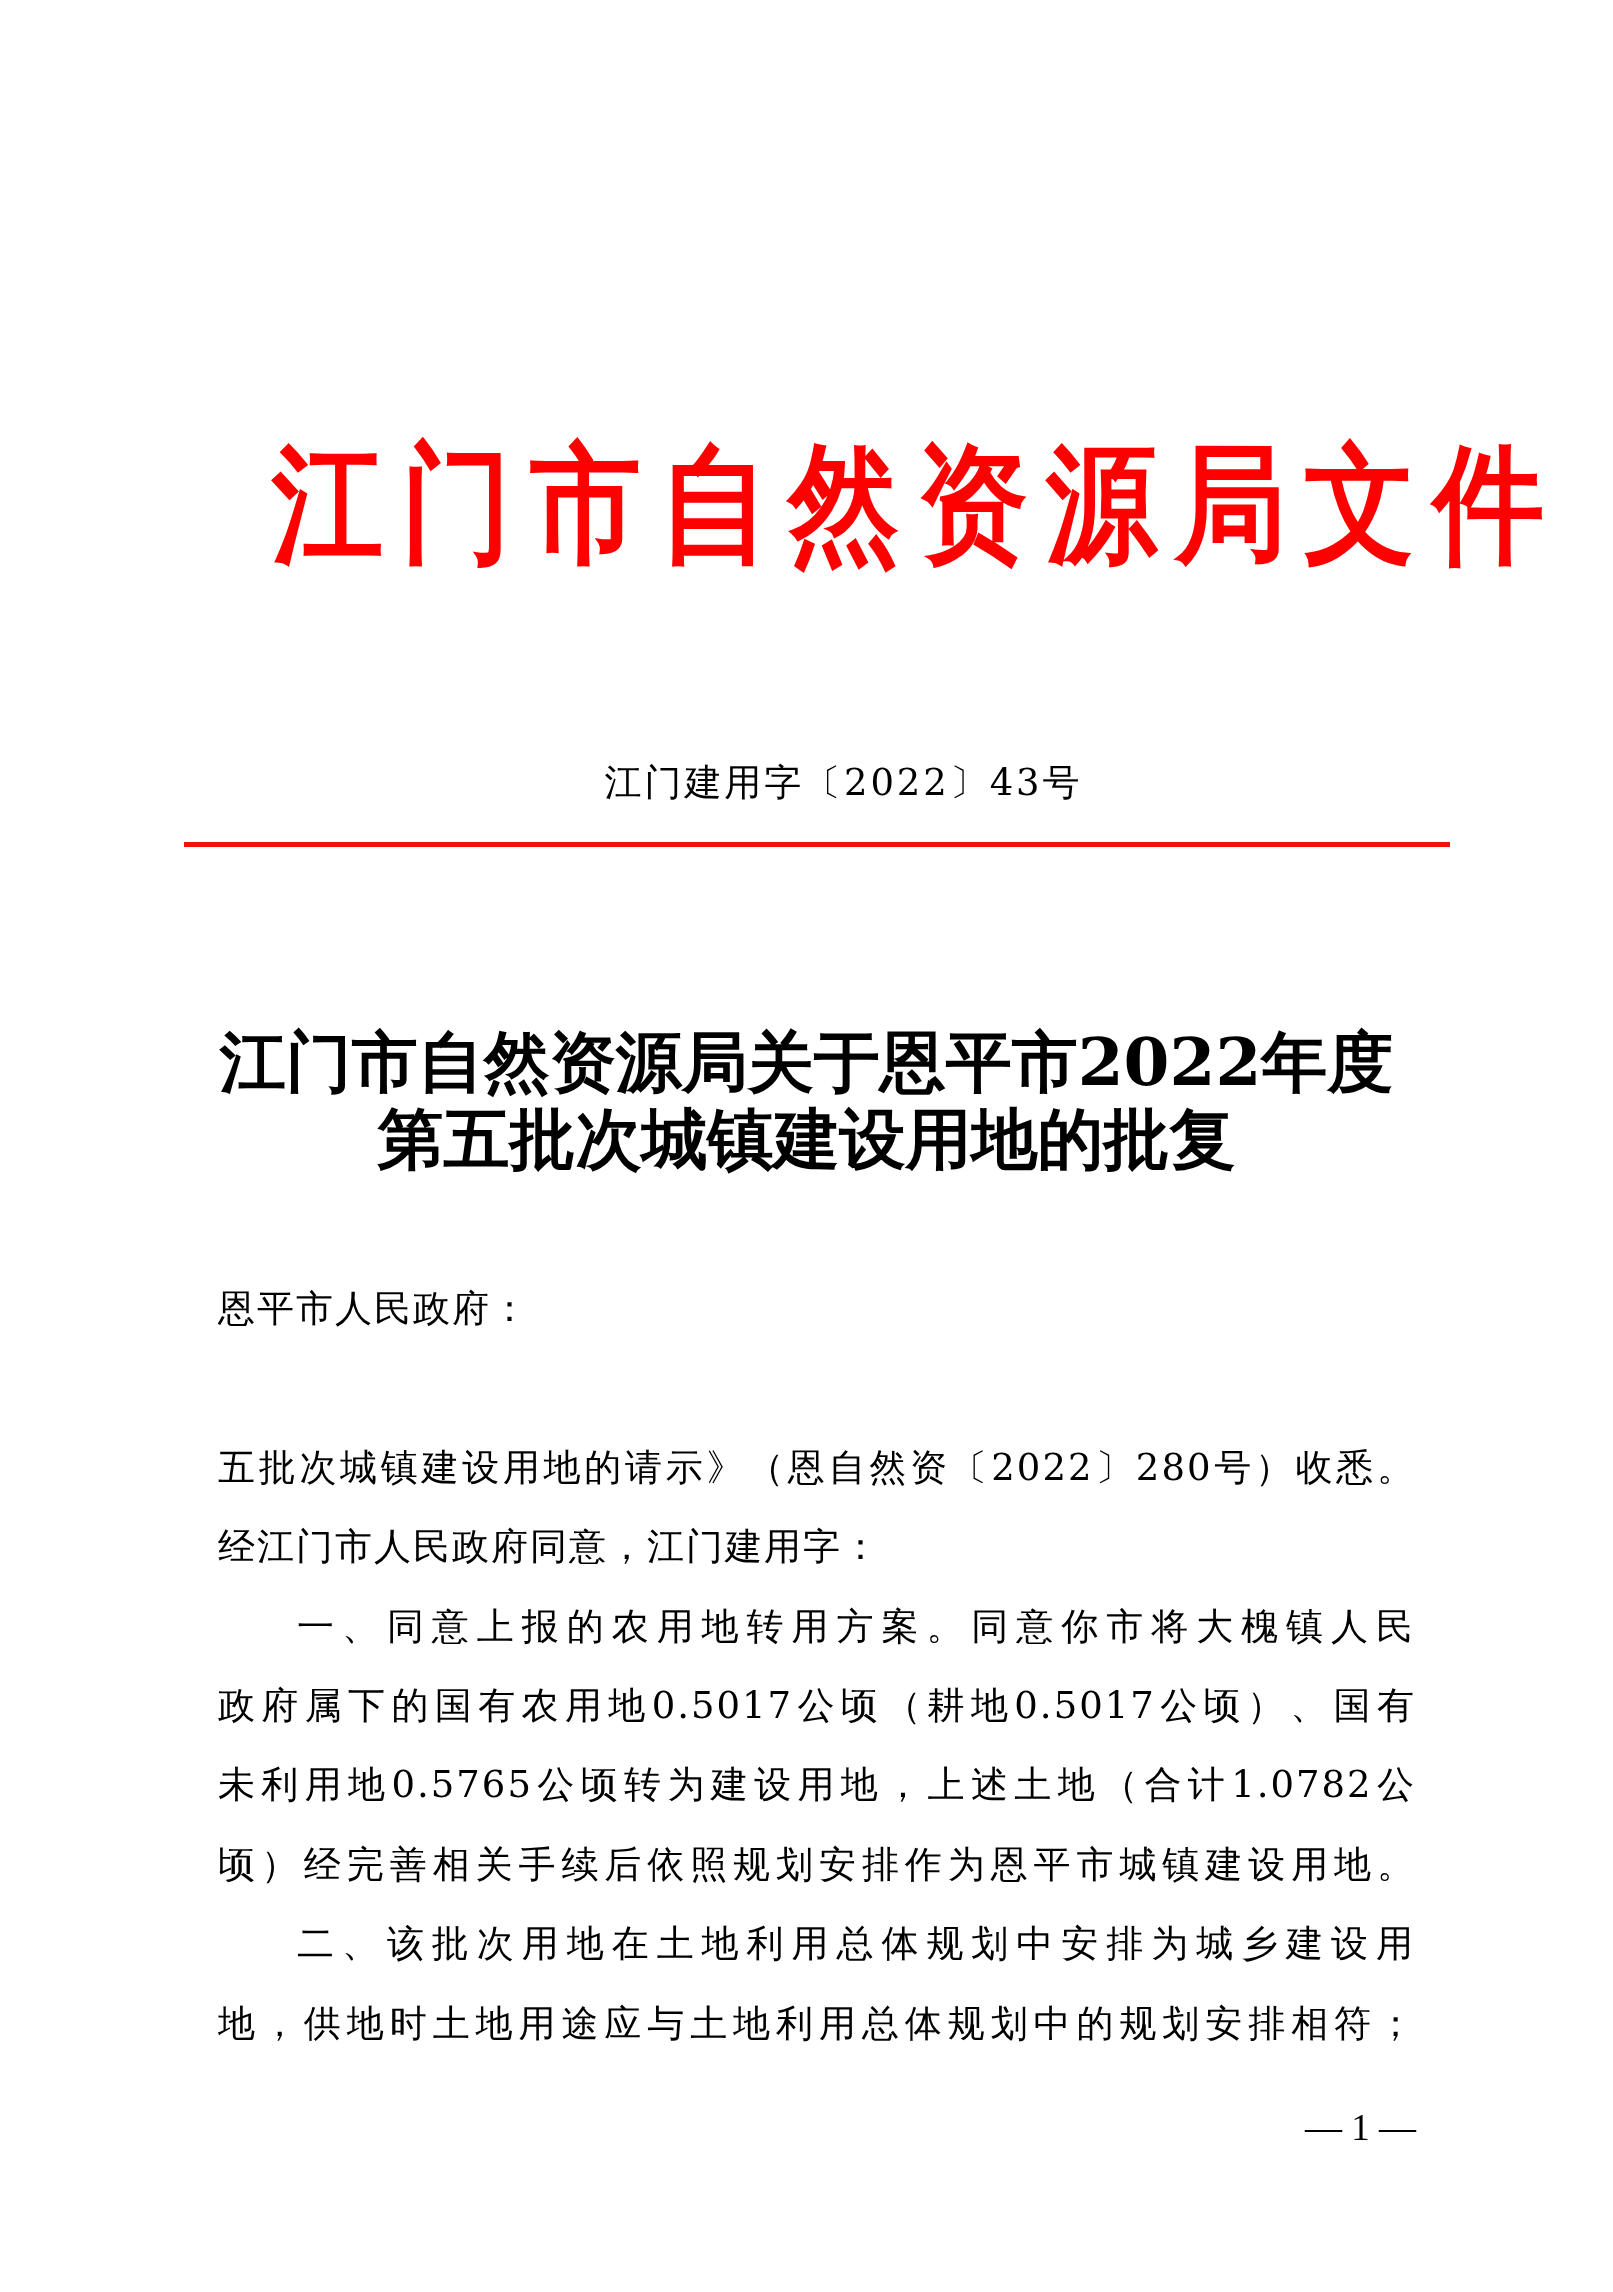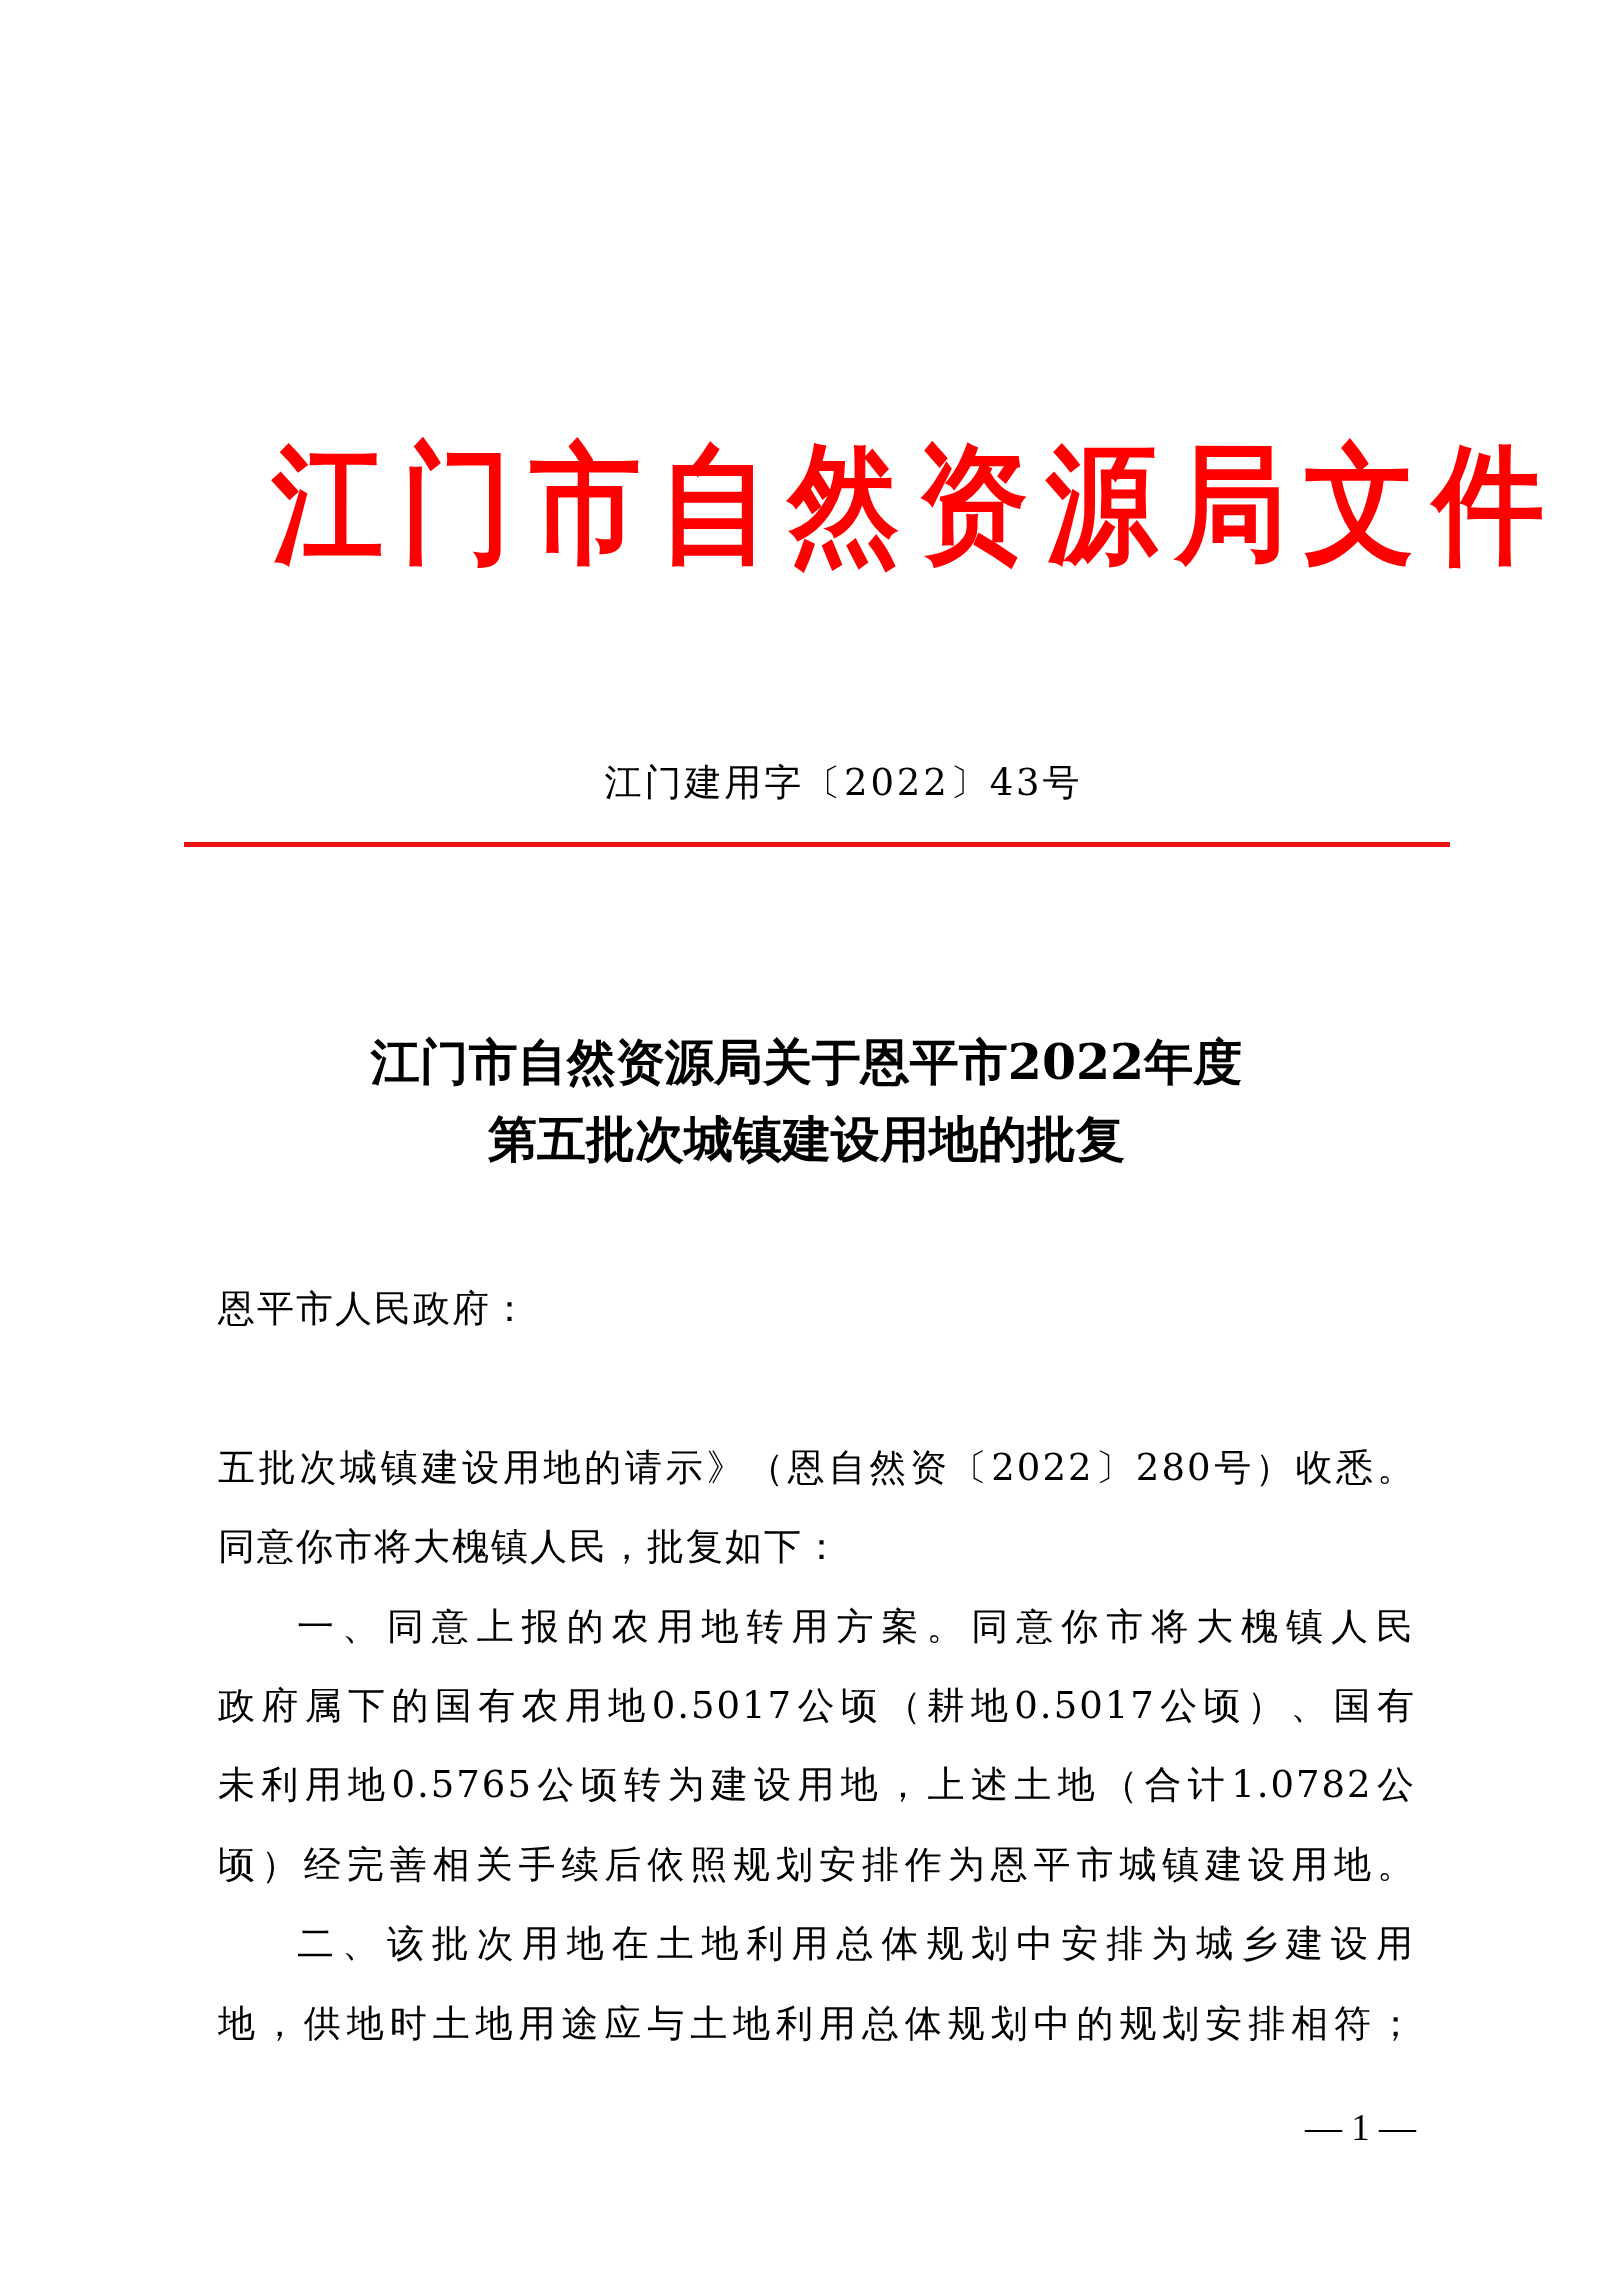--- a/index.html
+++ b/index.html
@@ -61,21 +61,21 @@
       width: 1266px;
       height: 4.9px;
       background: #ee1111;
     }
     .title {
       position: absolute;
       left: 0;
       width: 1613px;
       text-align: center;
       font-weight: bold;
-      font-size: 49px;
+      font-size: 66px;
       line-height: 78px;
       white-space: nowrap;
     }
     .title.l1 { top: 1023px; }
     .title.l2 { top: 1100px; }
     .body-line {
       position: absolute;
       left: 218px;
       width: 1198px;
       font-size: 37px;
@@ -120,21 +120,21 @@
   <div class="doc-number">江门建用字〔2022〕43号</div>
 
   <div class="red-rule"></div>
 
   <div class="title l1">江门市自然资源局关于恩平市2022年度</div>
   <div class="title l2">第五批次城镇建设用地的批复</div>
 
   <div class="body-line noj" style="top:1279px;">恩平市人民政府：</div>
 
   <div class="body-line" style="top:1438px;">五批次城镇建设用地的请示》（恩自然资〔2022〕280号）收悉。</div>
-  <div class="body-line noj" style="top:1517px;">同意你市将大槐镇人民，批复如下：</div>
+  <div class="body-line noj" style="top:1517px;">经江门市人民政府同意，江门建用字：</div>
 
   <div class="body-line indent" style="top:1597px;">一、同意上报的农用地转用方案。同意你市将大槐镇人民</div>
   <div class="body-line" style="top:1676px;">政府属下的国有农用地0.5017公顷（耕地0.5017公顷）、国有</div>
   <div class="body-line" style="top:1755px;">未利用地0.5765公顷转为建设用地，上述土地（合计1.0782公</div>
   <div class="body-line" style="top:1835px;">顷）经完善相关手续后依照规划安排作为恩平市城镇建设用地。</div>
 
   <div class="body-line indent" style="top:1914px;">二、该批次用地在土地利用总体规划中安排为城乡建设用</div>
   <div class="body-line" style="top:1994px;">地，供地时土地用途应与土地利用总体规划中的规划安排相符；</div>
 
   <div class="page-number">— 1 —</div>

